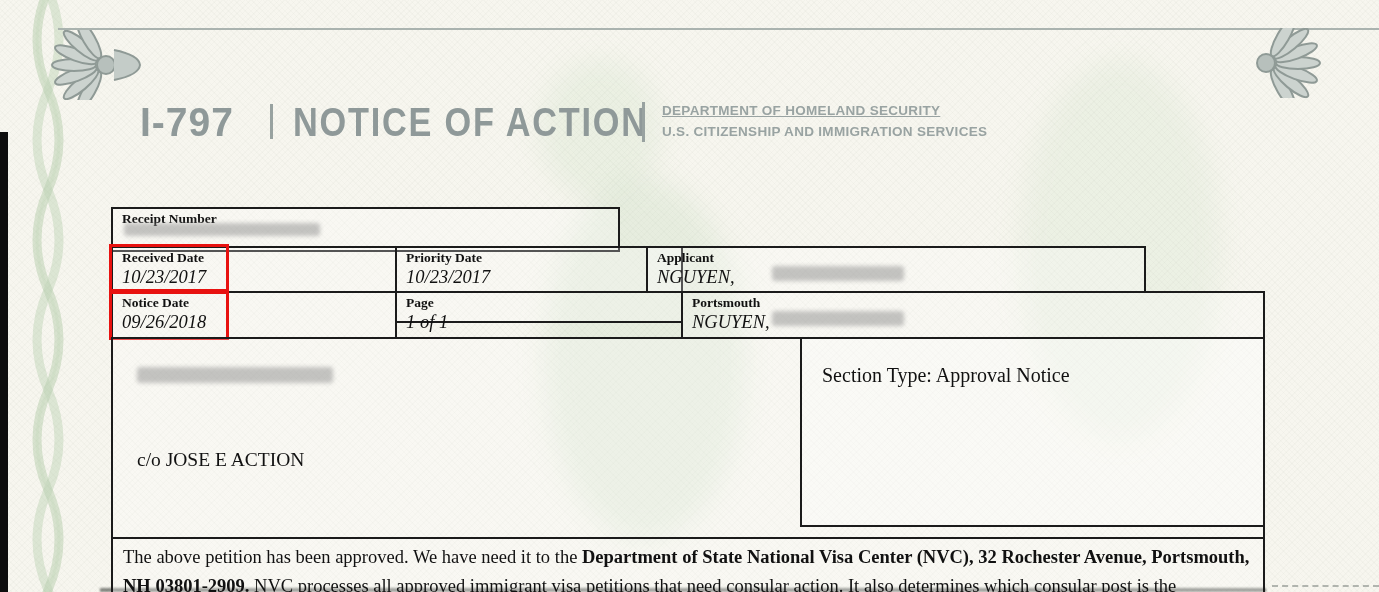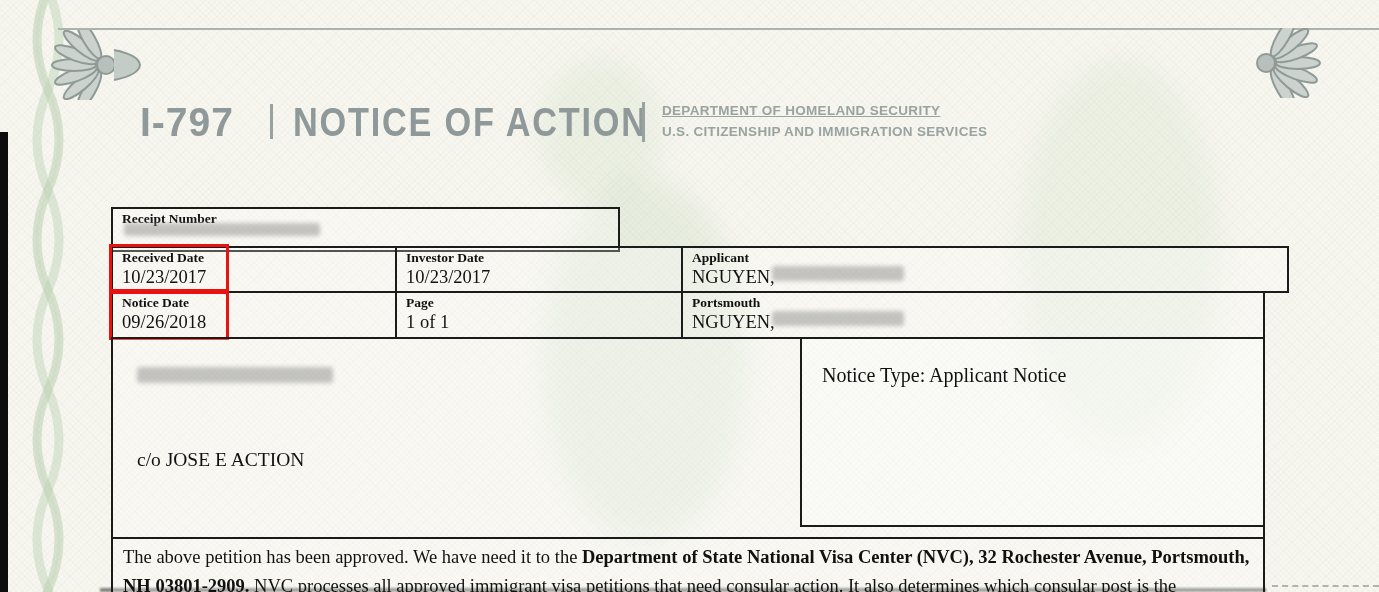--- a/index.html
+++ b/index.html
@@ -45,29 +45,29 @@
   .mast-divider{width:3px;background:#98a2a0;}
   #mast-div1{left:270px;top:104px;height:35px;}
   #mast-div2{left:642px;top:102px;height:40px;}
   .dept-line{font-family:"Liberation Sans", sans-serif;font-weight:bold;font-size:13.5px;color:#99a3a2;letter-spacing:.3px;white-space:nowrap;}
   #dept1{left:662px;top:103px;text-decoration:underline;}
   #dept2{left:662px;top:124px;}
   
   .cell{border:2px solid #1b1b1b;background:rgba(255,255,255,.25);box-sizing:border-box;}
   .lbl{font-weight:bold;font-size:13.5px;white-space:nowrap;}
   .val{font-size:17.5px;white-space:nowrap;}
-  .val-lg{font-size:18.5px;white-space:nowrap;}
+  .val-lg{font-size:18.5px;white-space:nowrap;font-style:italic;}
   
   #c-receipt{left:111px;top:191px;width:509px;height:45px;margin-top:16px;}
   #c-casetype{left:681px;top:203px;width:584px;height:45px;}
   #c-received{left:111px;top:246px;width:286px;height:47px;}
   #c-priority{left:395px;top:246px;width:288px;height:47px;}
-  #c-applicant{left:681px;top:246px;width:608px;height:47px;}
+  #c-applicant{left:646px;top:246px;width:500px;height:47px;}
   #c-noticedate{left:111px;top:291px;width:286px;height:48px;text-align:right;}
-  #c-page{left:395px;top:291px;width:288px;height:48px;}
+  #c-page{left:395px;top:291px;width:288px;height:32px;}
   #c-beneficiary{left:681px;top:291px;width:584px;height:48px;}
   #c-address{left:111px;top:337px;width:1154px;height:202px;border-bottom:none;}
   #c-noticebox{left:800px;top:337px;width:465px;height:190px;}
   #c-body{left:111px;top:537px;width:1154px;height:60px;border-bottom:none;}
   .cell .lbl{position:absolute;left:9px;top:2px;}
   .cell .val,.cell .val-lg{position:absolute;left:9px;top:19px;}
   
   .red-box{border:3px solid #e81210;box-sizing:border-box;background:transparent;}
   #red-received{left:109px;top:244px;width:120px;height:50px;}
   #red-notice{left:109px;top:289px;width:120px;height:51px;}
@@ -147,21 +147,21 @@
   <div class="abs cell" id="c-receipt">
     <span class="lbl">Receipt Number</span>
   </div>
   <div class="abs redact" id="redact-receipt"></div>
 
   <div class="abs cell" id="c-received">
     <span class="lbl">Received Date</span>
     <span class="val-lg">10/23/2017</span>
   </div>
   <div class="abs cell" id="c-priority">
-    <span class="lbl">Investor Date</span>
+    <span class="lbl">Priority Date</span>
     <span class="val-lg">10/23/2017</span>
   </div>
   <div class="abs cell" id="c-applicant">
     <span class="lbl">Applicant</span>
     <span class="val-lg">NGUYEN,</span>
   </div>
   <div class="abs redact" id="redact-applicant"></div>
 
   <div class="abs cell" id="c-noticedate">
     <span class="lbl">Notice Date</span>
@@ -182,19 +182,19 @@
 
   <div class="abs cell" id="c-address"></div>
   <div class="abs redact" id="redact-addr-name"></div>
   <div class="abs" id="address-block">
     <div>c/o JOSE E ACTION</div>
     
     
   </div>
   <div class="abs cell" id="c-noticebox"></div>
   <div class="abs" id="notice-lines">
-    <div>Notice Type: Applicant Notice</div>
+    <div>Section Type: Approval Notice</div>
   </div>
 
   <div class="abs cell" id="c-body"></div>
   <div class="abs" id="body-par"><span>The above petition has been approved. We have need it to the </span><span class="b">Department of State National Visa Center (NVC), 32 Rochester Avenue, Portsmouth, NH 03801-2909.</span><span> NVC processes all approved immigrant visa petitions that need consular action. It also determines which consular post is the appropriate</span></div>
 
 </div>
 
 </body></html>

